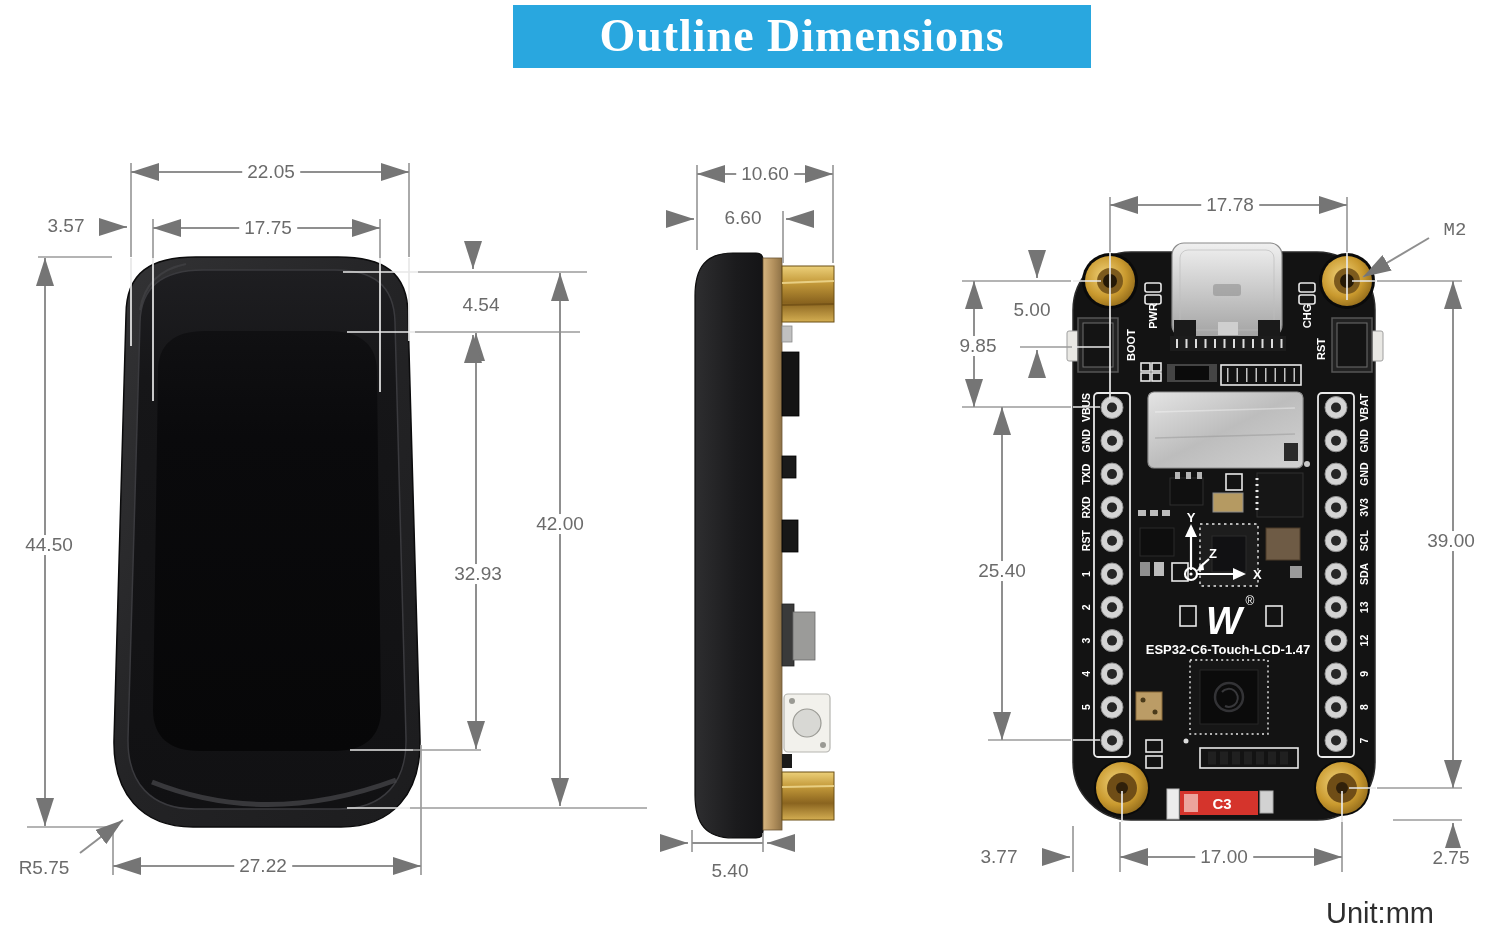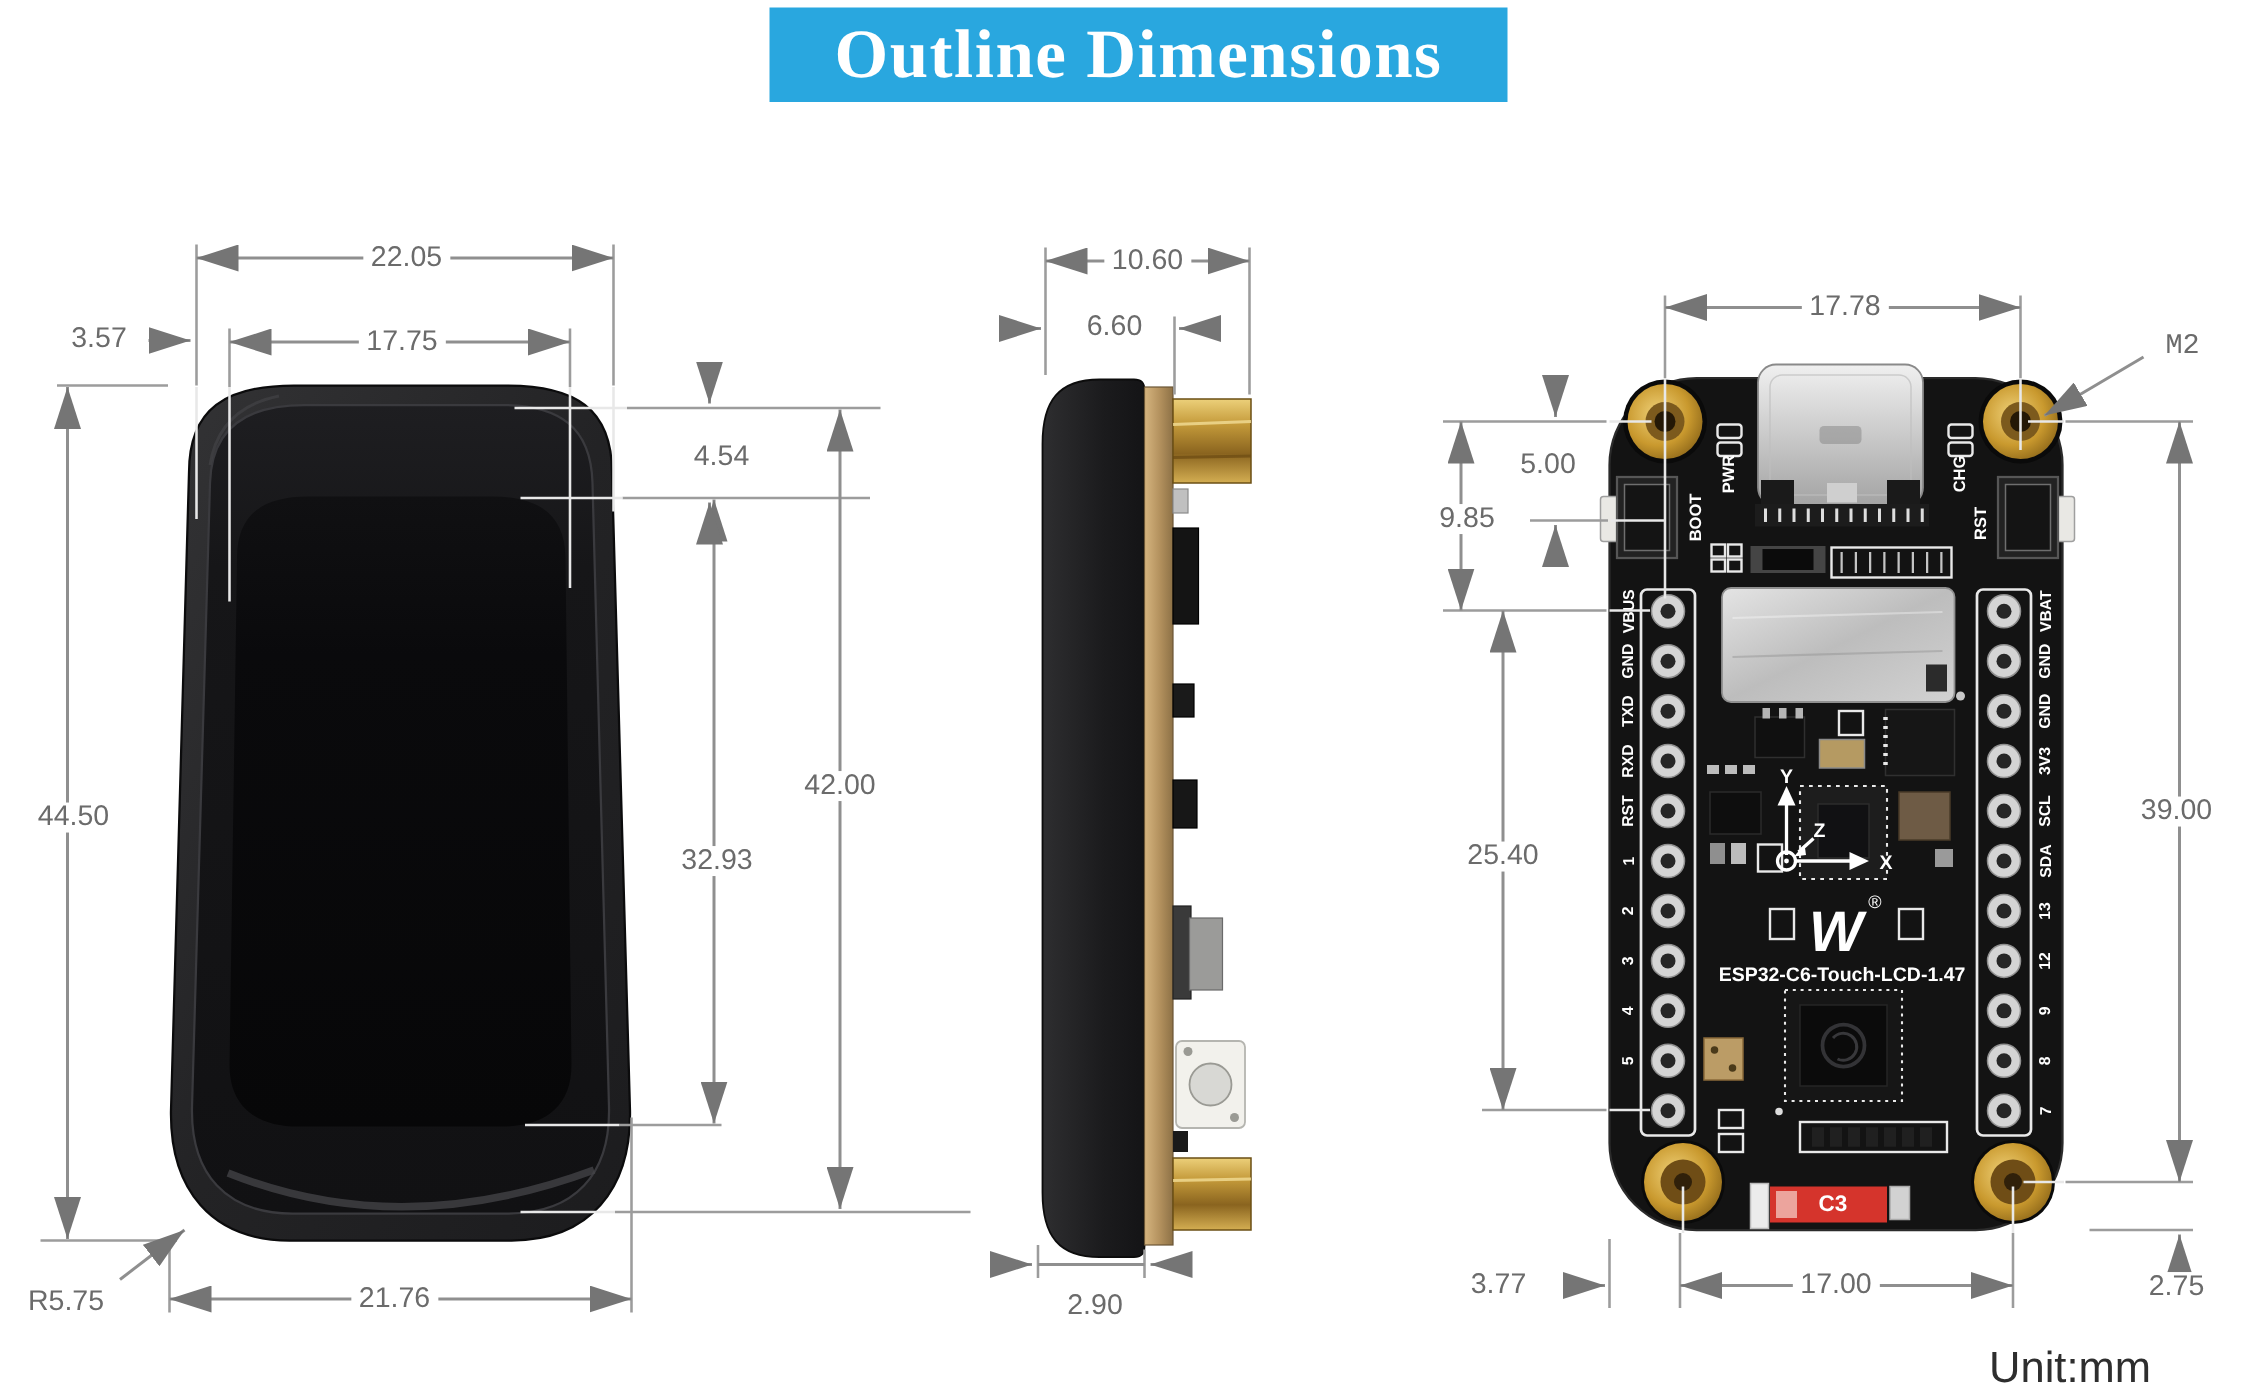--- a/index.html
+++ b/index.html
@@ -1,18 +1,18 @@
 <!DOCTYPE html>
 <html><head>
 <meta charset="utf-8">
 <style>
   html,body{margin:0;padding:0;background:#fff;}
   .canvas{position:relative;width:1500px;height:930px;background:#ffffff;overflow:hidden;
           font-family:"Liberation Sans",sans-serif;}
-  .title{position:absolute;left:513px;top:5px;width:492px;height:63px;background:#29a7df;
+  .title{position:absolute;left:513px;top:5px;width:578px;height:63px;background:#29a7df;
          color:#ffffff;font-family:"Liberation Serif",serif;font-weight:bold;font-size:46px;
          text-align:center;line-height:62px;letter-spacing:1px;}
   .art{position:absolute;left:0;top:0;width:1500px;height:930px;font-family:"Liberation Sans",sans-serif;}
   .dim{position:absolute;transform:translate(-50%,-50%);font-size:19px;color:#6b6b6b;
        background:#ffffff;padding:0 5px;white-space:nowrap;line-height:1.05;}
   .unit{position:absolute;transform:translate(-50%,-50%);font-size:29px;color:#2e2e2e;
         background:none;white-space:nowrap;}
   svg text{font-family:"Liberation Sans",sans-serif;}
   .dl{stroke:#8f8f8f;stroke-width:2;fill:none;}
   .xl{stroke:#9c9c9c;stroke-width:1.7;fill:none;}
@@ -373,26 +373,26 @@
     </g>
   </svg>
 
   <span class="dim" style="left:271px;top:172px;">22.05</span>
   <span class="dim" style="left:268px;top:228px;">17.75</span>
   <span class="dim" style="left:66px;top:226px;">3.57</span>
   <span class="dim" style="left:481px;top:305px;">4.54</span>
   <span class="dim" style="left:560px;top:524px;">42.00</span>
   <span class="dim" style="left:478px;top:574px;">32.93</span>
   <span class="dim" style="left:49px;top:545px;">44.50</span>
-  <span class="dim" style="left:263px;top:866px;">21.76</span>
+  <span class="dim" style="left:263px;top:866px;">27.22</span>
   <span class="dim" style="left:44px;top:868px;">R5.75</span>
 
   <span class="dim" style="left:765px;top:174px;">10.60</span>
   <span class="dim" style="left:743px;top:218px;">6.60</span>
-  <span class="dim" style="left:730px;top:871px;">2.90</span>
+  <span class="dim" style="left:730px;top:871px;">5.40</span>
 
   <span class="dim" style="left:1230px;top:205px;">17.78</span>
   <span class="dim" style="left:1455px;top:231px;font-family:Liberation Mono, monospace;">M2</span>
   <span class="dim" style="left:1032px;top:310px;">5.00</span>
   <span class="dim" style="left:978px;top:346px;">9.85</span>
   <span class="dim" style="left:1002px;top:571px;">25.40</span>
   <span class="dim" style="left:1451px;top:541px;">39.00</span>
   <span class="dim" style="left:999px;top:857px;">3.77</span>
   <span class="dim" style="left:1224px;top:857px;">17.00</span>
   <span class="dim" style="left:1451px;top:858px;">2.75</span>

